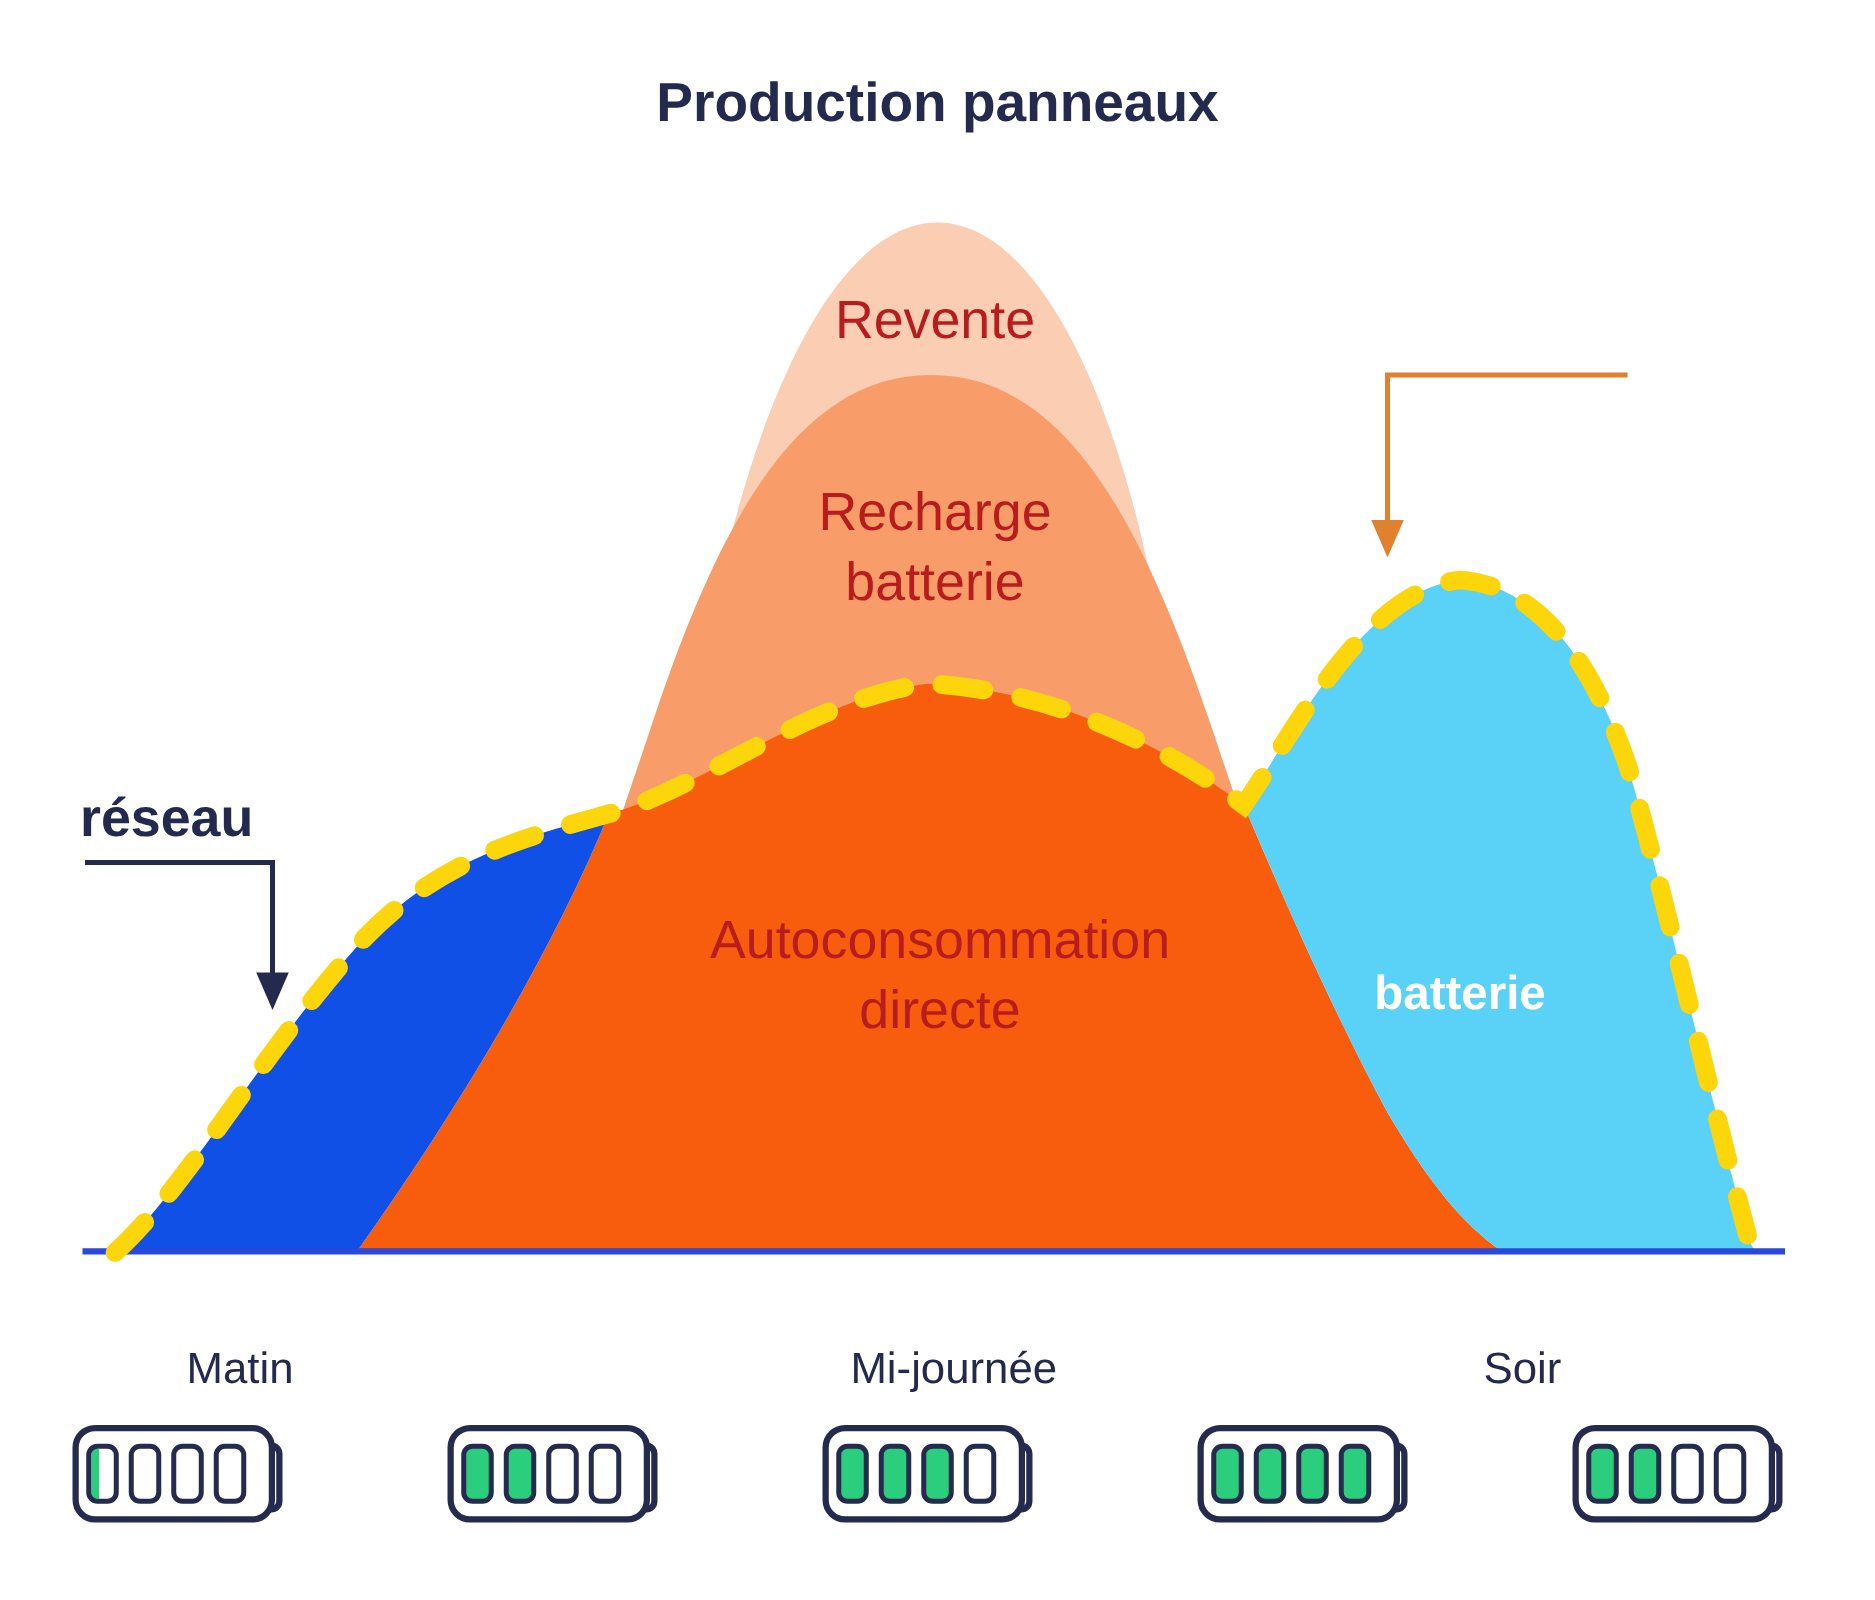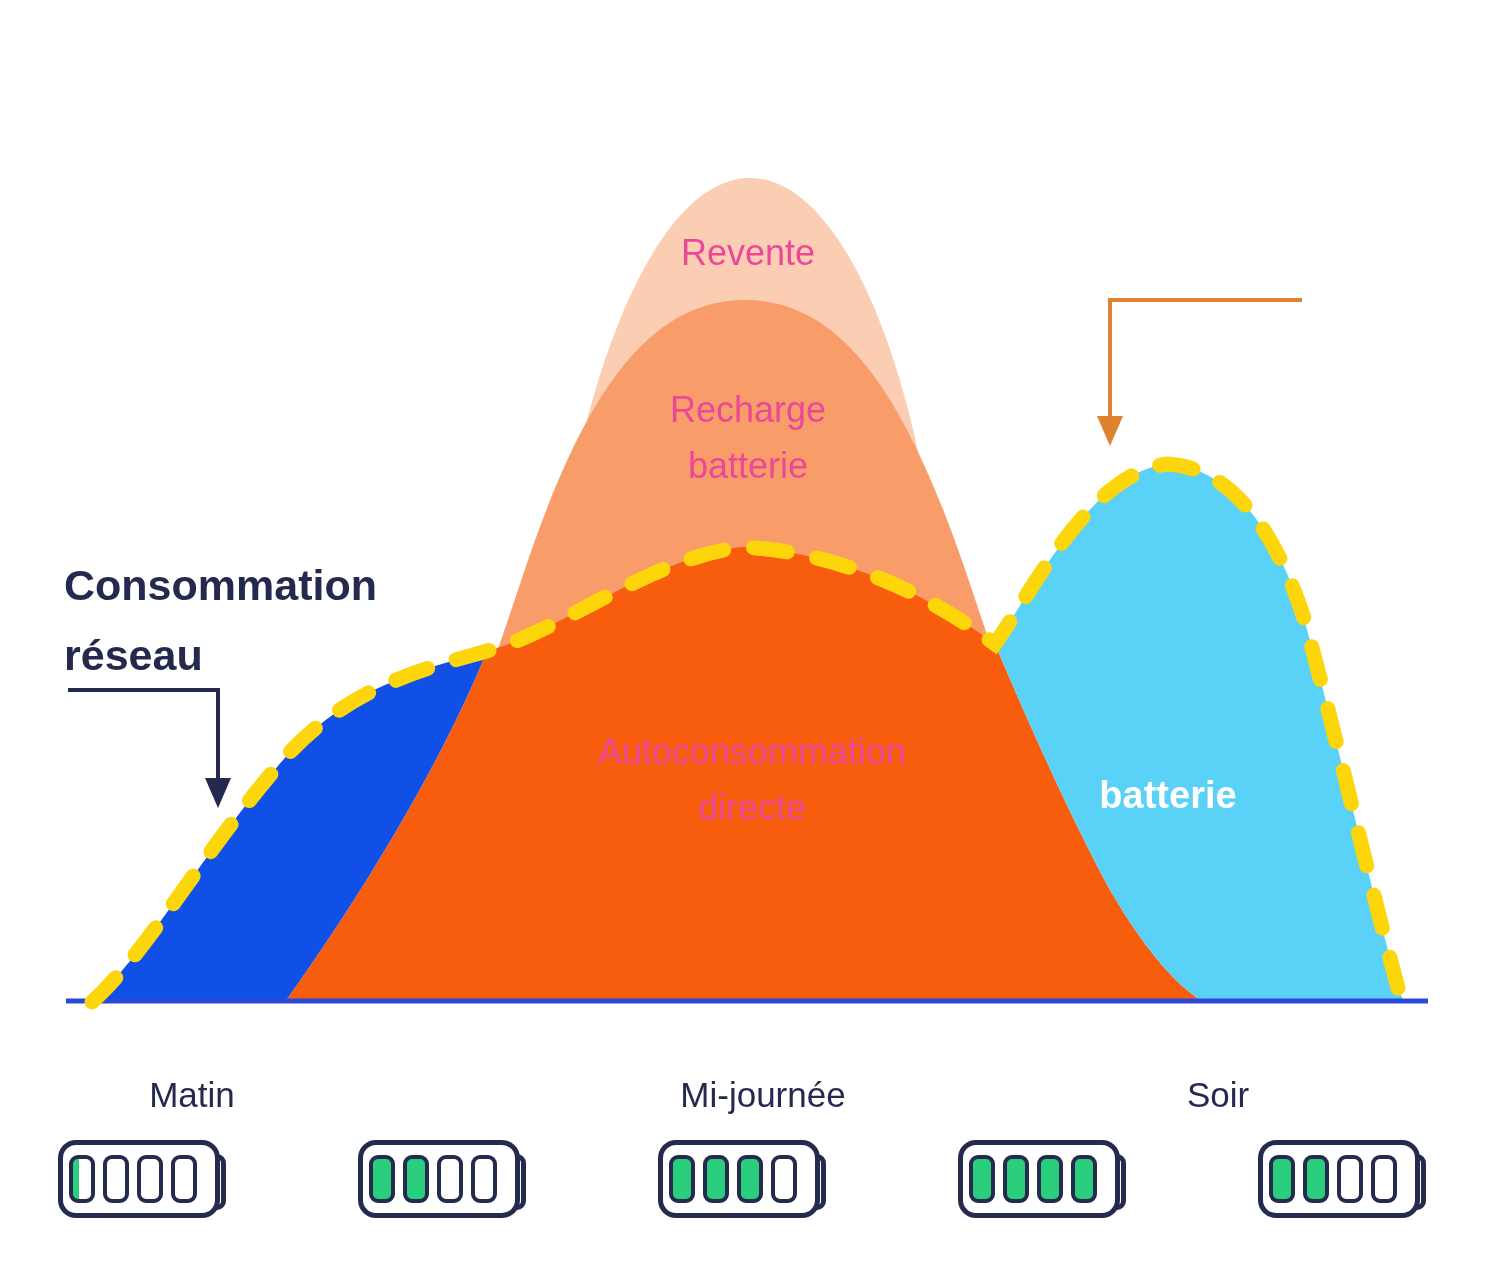--- a/index.html
+++ b/index.html
@@ -5,21 +5,21 @@
   html,body{margin:0;padding:0;background:#fff;}
   #stage{
     position:relative;width:1500px;height:1280px;background:#ffffff;overflow:hidden;
     font-family:"Liberation Sans", sans-serif;color:#252A4E;
   }
   #chart-svg{position:absolute;left:0;top:0;}
   .lbl{position:absolute;white-space:pre;}
   .title{left:0;top:58px;width:1500px;text-align:center;font-size:44px;font-weight:bold;color:#242A4E;}
   .besoins{left:1108px;top:160px;font-size:41px;font-weight:bold;color:#E0812F;line-height:68px;}
   .conso{left:64px;top:550px;font-size:43px;font-weight:bold;color:#242A4E;line-height:70px;}
-  .region{transform:translateX(-50%);text-align:center;font-size:36px;color:#ec4899;}
+  .region{transform:translateX(-50%);text-align:center;font-size:43px;color:#b91c1c;}
   .revente{left:748px;top:232px;}
   .recharge{left:748px;top:382px;line-height:56px;}
   .autocons{left:752px;top:724px;line-height:56px;}
   .utilbat{left:1168px;top:696px;line-height:66px;font-size:38px;font-weight:600;color:#ffffff;}
   .xlab{transform:translateX(-50%);font-size:35px;color:#242A4E;top:1054px;margin-top:21px;}
   .x-matin{left:192px;} .x-midi{left:763px;} .x-soir{left:1218px;}
   
   .bat-row{position:absolute;left:58px;top:1140px;width:1370px;display:flex;justify-content:space-between;}
   .battery{position:relative;width:170px;height:78px;}
   .bat-body{
@@ -60,23 +60,24 @@
       <path d="M 68 690 L 218 690 L 218 780" fill="none" stroke="#242A4E" stroke-width="4"></path>
       <polygon points="205,778 231,778 218,808" fill="#242A4E"></polygon>
     </g>
 
     <g>
       <path d="M 1302 300 L 1110 300 L 1110 418" fill="none" stroke="#E0812F" stroke-width="4"></path>
       <polygon points="1097,416 1123,416 1110,446" fill="#E0812F"></polygon>
     </g>
   </svg>
 
+  <div class="lbl title">Production panneaux</div>
 
 
-  <div class="lbl conso"><span>Consommation</span><br><span>réseau</span></div>
+  <div class="lbl conso"><br><span>réseau</span></div>
 
   <div class="lbl region revente">Revente</div>
 
   <div class="lbl region recharge"><span>Recharge</span><br><span>batterie</span></div>
 
   <div class="lbl region autocons"><span>Autoconsommation</span><br><span>directe</span></div>
 
   <div class="lbl region utilbat"><br><span>batterie</span></div>
 
   <div class="lbl region xlab x-matin">Matin</div>

